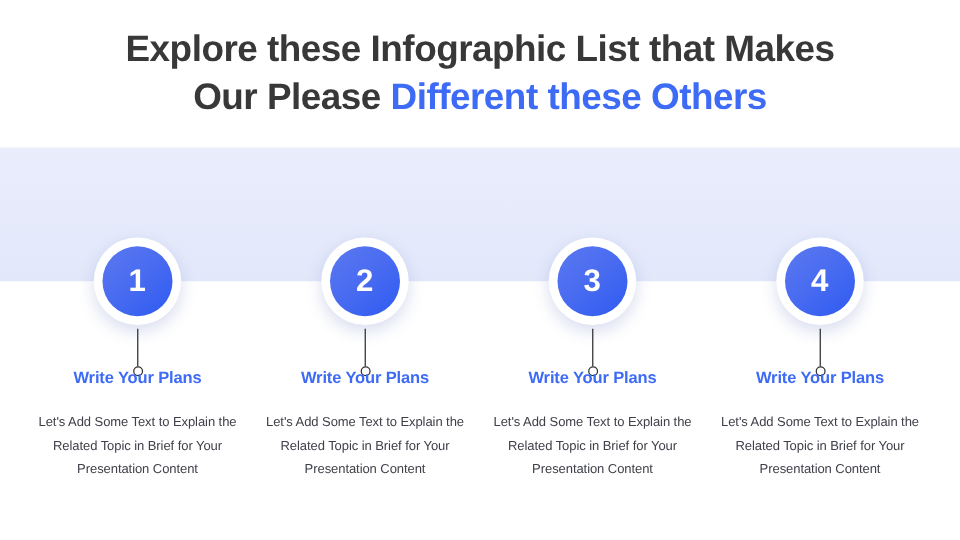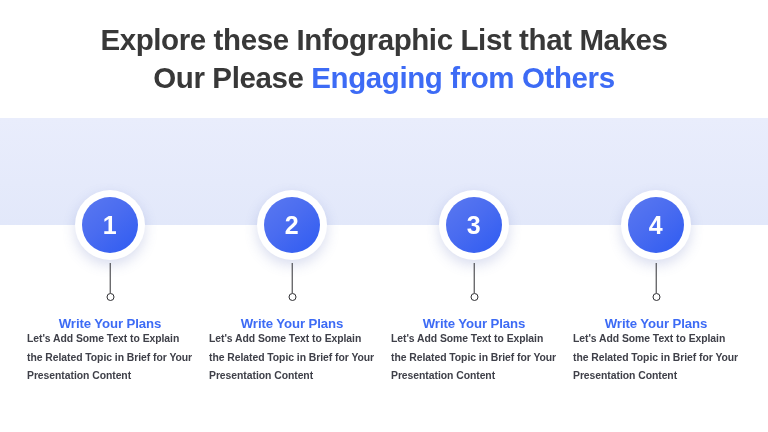--- a/index.html
+++ b/index.html
@@ -143,51 +143,50 @@
     width: 8px;
     height: 8px;
     border-radius: 50%;
     border: 1.6px solid #2f2f33;
     background: #ffffff;
     box-sizing: border-box;
   }
 
   .step-heading {
     position: absolute;
-    top: 316px;
+    top: 294px;
     left: 0;
     width: 182px;
     text-align: center;
     font-size: 13.2px;
     font-weight: bold;
     color: #3D6BF5;
     letter-spacing: -0.1px;
   }
   .step-body {
     position: absolute;
     top: 330px;
     left: 50%;
     transform: translateX(-50%);
     width: 166px;
-    text-align: left;
+    text-align: center;
     font-size: 10.4px;
     color: #3f4049;
     line-height: 1.78;
     letter-spacing: -0.05px;
-    font-weight: bold;
   }
 </style>
 </head>
 <body>
 
 <div class="slide">
 
   <div class="title-block">
     <div class="title-line">Explore these Infographic List that Makes</div>
-    <div class="title-line"><span>Our Please </span><span class="title-accent">Engaging from Others</span></div>
+    <div class="title-line"><span>Our Please </span><span class="title-accent">Different these Others</span></div>
   </div>
 
   <div class="band"></div>
 
 
   <div class="steps">
 
     <div class="step" style="left:110px">
       <div class="circle-wrap">
         <div class="circle-ring"></div>

